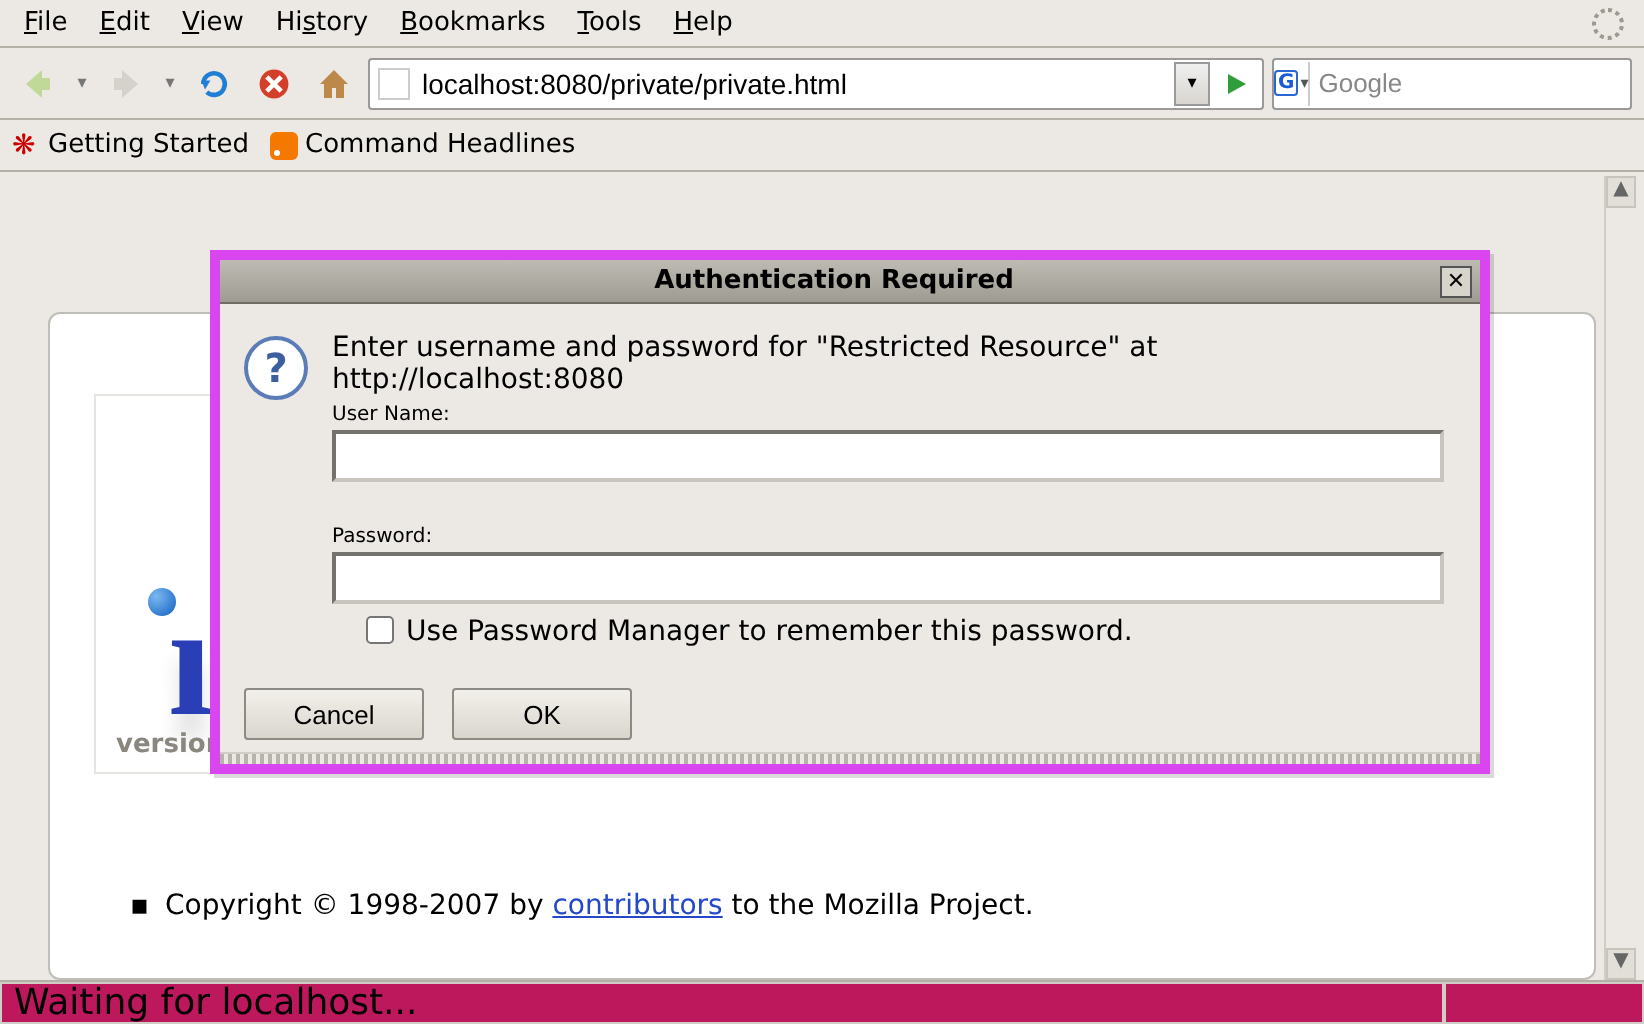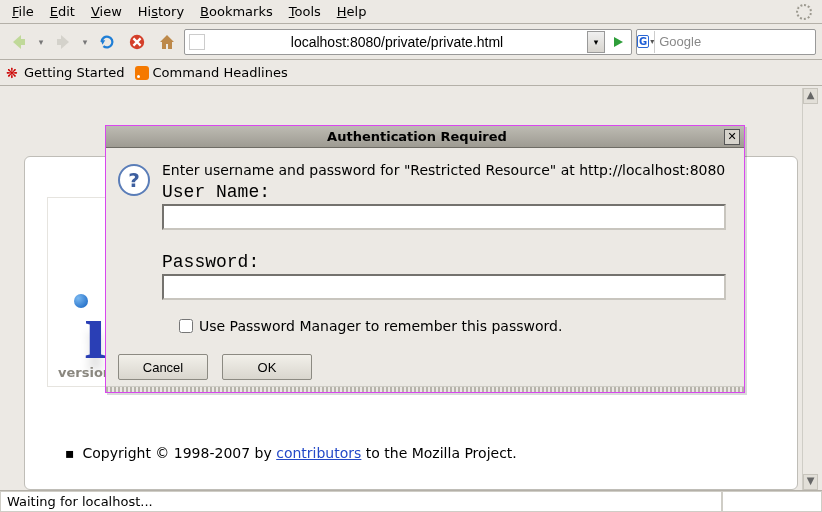--- a/index.html
+++ b/index.html
@@ -61,21 +61,20 @@
   }
   .urlbar .favicon {
     width: 16px; height: 16px; margin: 0 2px;
     background: #fff; border: 1px solid #ccc;
   }
   .urlbar input {
     flex: 1; border: none; outline: none;
     font-size: 14px;
     padding: 2px 4px;
     background: transparent;
-    text-align: center;
   }
   .urlbar .dd-btn {
     width: 18px; height: 22px;
     background: linear-gradient(#f0f0f0,#d8d5cf);
     border: 1px solid #999;
     display: flex; align-items: center; justify-content: center;
     font-size: 9px;
   }
   .urlbar .go-btn {
     width: 22px; height: 22px; margin-left: 2px;
@@ -177,33 +176,33 @@
   }
   .scrollbar-v .arrow { height: 16px; text-align:center; font-size:10px; color:#666; background:#e2dfd8; border:1px solid #c7c4bc;}
   .scrollbar-v .track { height: calc(100% - 32px); }
 
   
   .statusbar {
     position: absolute; bottom: 0; left: 0; right: 0;
     height: 22px;
     display: flex; align-items: flex-end;
     border-top: 1px solid #b4b0a8;
-    background: #ffffff;
-    font-size: 13px;
+    background: #be185d;
+    font-size: 18px;
   }
   .statusbar .stext { padding: 0 6px; flex:1; border:1px solid #cfcdc6; height:100%; display:flex; align-items:center;}
   .statusbar .scell { width: 100px; height:100%; border:1px solid #cfcdc6;}
 
   
   .dialog {
     position: absolute;
     left: 105px; top: 125px;
     width: 640px;
     background: #ece9e4;
-    border: 1px solid #d946ef;
+    border: 5px solid #d946ef;
     box-shadow: 2px 2px 0 rgba(0,0,0,0.15);
   }
   .dialog .titlebar {
     height: 22px;
     background: linear-gradient(#bdbbb3, #9e9b92);
     display: flex; align-items: center;
     padding: 0 4px;
     border-bottom: 1px solid #6e6c65;
   }
   .dialog .title {
@@ -227,32 +226,32 @@
     width: 32px; height: 32px; flex: 0 0 32px;
     border-radius: 50%;
     background: #fff;
     border: 2px solid #5a7db8;
     display:flex; align-items:center; justify-content:center;
     font-size: 20px; font-weight:bold; color:#3d5f9f;
     margin-top: 2px;
   }
   .dialog .fields { flex: 1; }
   .dialog .prompt { font-size: 14px; margin-bottom: 4px; }
-  .dialog label { font-size: 18px; display:block; margin-top: 4px; font-family: Liberation Mono, monospace; }
+  .dialog label { font-size: 10px; display:block; margin-top: 4px; }
   .dialog input[type=text], .dialog input[type=password] {
     width: 100%; height: 26px;
     background: #fff;
     border: 2px inset #c8c5be;
     padding: 2px 4px;
     font-size: 13px;
     margin-top: 2px;
   }
   .dialog .chkrow {
-    display:flex; align-items:center; gap: 6px;
-    margin-top: 18px;
+    display:flex; align-items:flex-start; gap: 6px;
+    margin-top: 6px;
     font-size: 14px;
     padding-left: 17px;
   }
   .dialog .chkrow input { width: 14px; height: 14px; }
   .dialog .buttons {
     display:flex; justify-content:flex-start; gap: 14px;
     padding: 6px 18px 6px 12px;
   }
   .dialog .buttons button {
     width: 90px; height: 26px;

